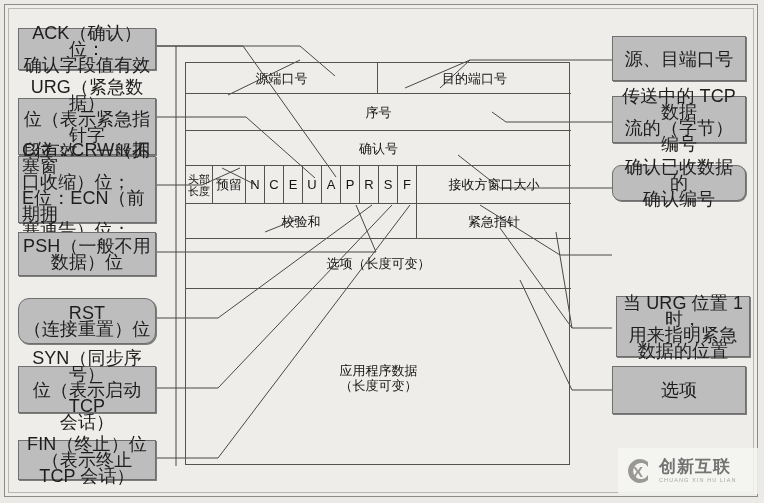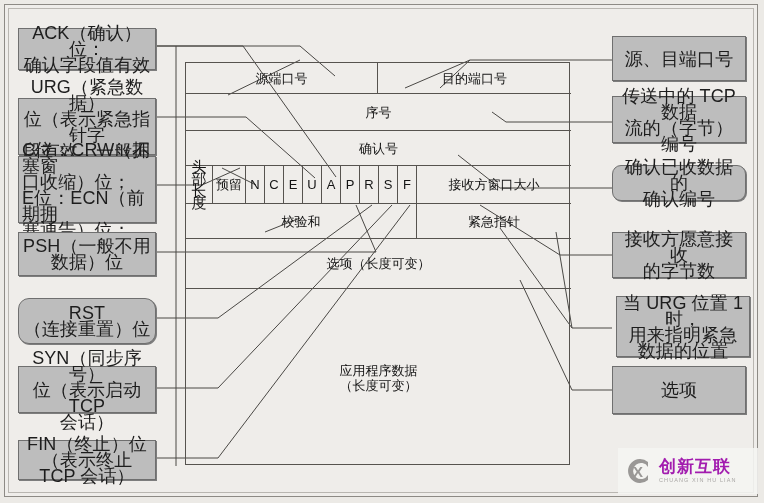--- a/index.html
+++ b/index.html
@@ -48,21 +48,21 @@
     border-bottom:1px solid #56534f;
   }
   .trow:last-child{border-bottom:none;}
   .cell{
     position:absolute;top:0;height:100%;box-sizing:border-box;
     display:flex;align-items:center;justify-content:center;
     font-size:13px;color:#141414;white-space:pre-line;text-align:center;
     line-height:15px;
   }
   .cell.vline{border-right:1px solid #56534f;}
-  .cell.small{font-size:15px;line-height:12px;}
+  .cell.small{font-size:11px;line-height:12px;}
 
   
   .arrow-wrap{position:absolute;left:190px;top:8px;width:382px;height:26px;}
   .arrow-label{
     position:absolute;left:50%;top:2px;transform:translateX(-50%);
     font-size:13.5px;color:#121212;background:#efedea;padding:0 6px;
     white-space:nowrap;
   }
 
   
@@ -72,21 +72,21 @@
 
   
   .watermark{
     position:absolute;left:618px;top:448px;width:140px;height:46px;
     background:rgba(245,244,242,0.86);
     display:flex;align-items:center;gap:5px;padding-left:4px;
     box-sizing:border-box;
   }
   .wm-logo{width:32px;height:32px;position:relative;flex:0 0 auto;}
   .wm-text{display:flex;flex-direction:column;line-height:1;}
-  .wm-main{font-size:17px;color:#a21caf;font-weight:bold;letter-spacing:1px;}
+  .wm-main{font-size:17px;color:#737373;font-weight:bold;letter-spacing:1px;}
   .wm-sub{font-size:5.5px;color:#a9a7a5;letter-spacing:1.1px;margin-top:3px;}
 </style>
 </head>
 <body>
 
 <div id="root">
 
   <div class="outer-frame"></div>
   <div class="inner-frame"></div>
 
@@ -225,24 +225,20 @@
   <div class="cbox" style="left:612px;top:96px;width:134px;height:47px;">
     <span class="txt">传送中的 TCP 数据
 流的（字节）编号</span>
   </div>
 
   <div class="cbox" style="left:612px;top:165px;width:134px;height:36px;border-radius:9px;">
     <span class="txt">确认已收数据的
 确认编号</span>
   </div>
 
-  <div class="cbox" style="left:612px;top:232px;width:134px;height:46px;">
-    <span class="txt">接收方愿意接收
-的字节数</span>
-  </div>
 
   <div class="cbox" style="left:616px;top:296px;width:134px;height:61px;">
     <span class="txt">当 URG 位置 1 时，
 用来指明紧急
 数据的位置</span>
   </div>
 
   <div class="cbox" style="left:612px;top:366px;width:134px;height:48px;">
     <span class="txt">选项</span>
   </div>

